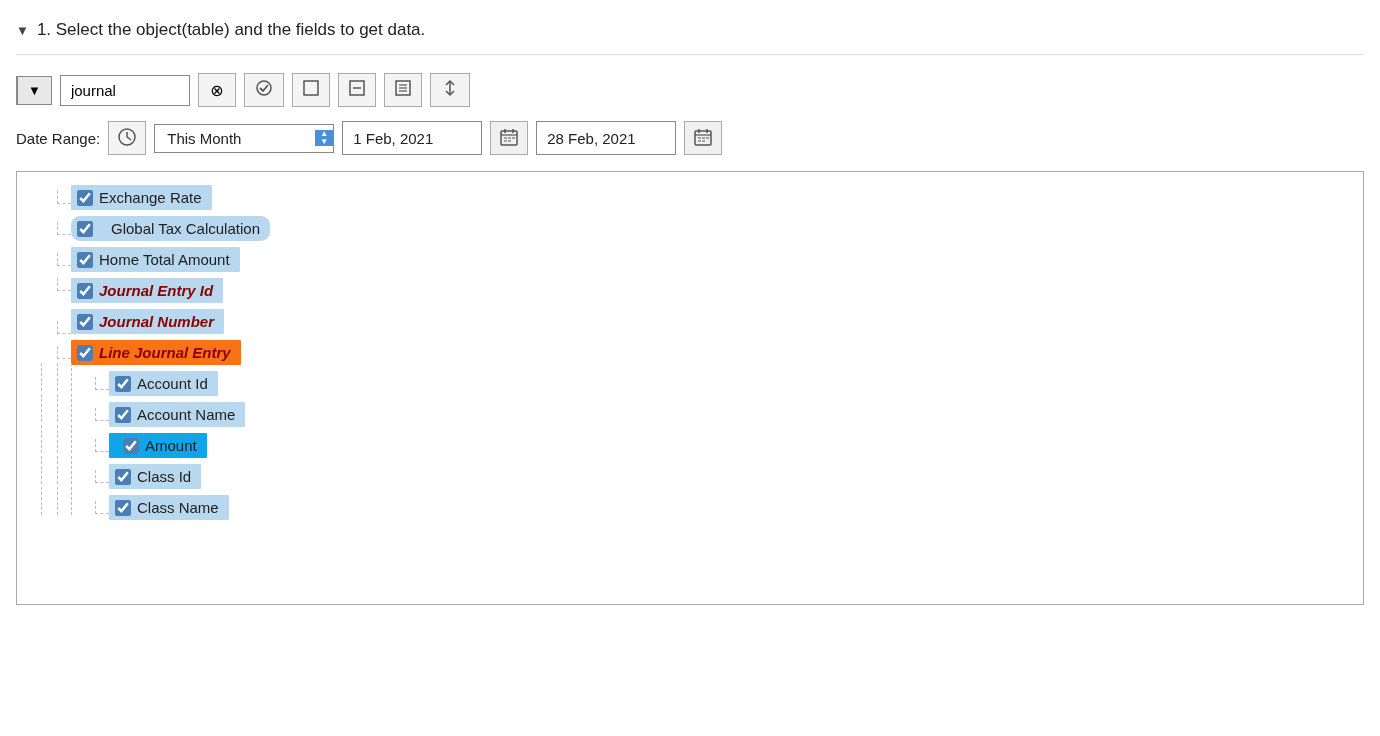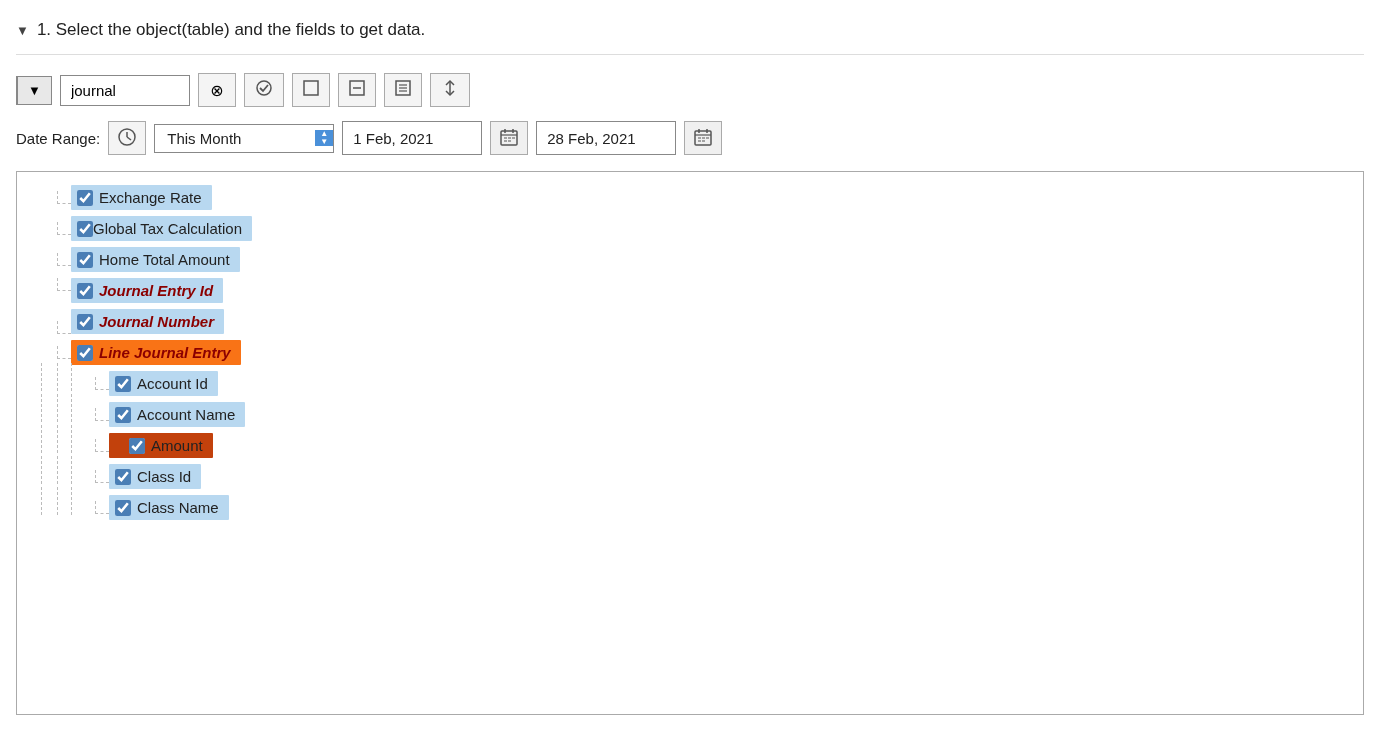--- a/index.html
+++ b/index.html
@@ -139,21 +139,21 @@
       height: 34px;
       display: flex;
       align-items: center;
       justify-content: center;
     }
 
     .fields-container {
       border: 1px solid #aaa;
       padding: 10px 0;
       overflow-y: auto;
-      height: 544px;
+      height: 434px;
       background: #fff;
     }
 
     .checkbox-item {
       display: flex;
       align-items: center;
       gap: 6px;
       background: #b8d8f0;
       padding: 4px 10px 4px 6px;
       border-radius: 1px;
@@ -341,21 +341,21 @@
       <span style="font-size:15px;color:#222;">Exchange Rate</span>
     </label>
   </div>
       <div style="display: flex; align-items: center; padding: 3px 0px;">
     <span style="display:inline-block;width:24px;flex-shrink:0;"></span>
 
       <span style="display:inline-flex;flex-direction:column;align-items:flex-end;width:30px;flex-shrink:0;">
         <span style="display:inline-block;width:14px;height:13px;border-left:1px dashed #bbb;border-bottom:1px dashed #bbb;flex-shrink:0;"></span>
       </span>
 
-    <label class="checkbox-item " style="background:#b8d8f0;padding:4px 10px 4px 6px;display:flex;align-items:center;gap:0;cursor:pointer;">
+    <label class="checkbox-item " style="background:#b8d8f0;padding:4px 10px 4px 6px;display:flex;align-items:center;gap:18px;cursor:pointer;border-radius:9px;">
       <input type="checkbox" checked="" style="width: 16px; height: 16px; cursor: pointer; accent-color: rgb(74, 126, 181);">
       <span style="font-size:15px;color:#222;">Global Tax Calculation</span>
     </label>
   </div>
       <div style="display: flex; align-items: center; padding: 3px 0px;">
     <span style="display:inline-block;width:24px;flex-shrink:0;"></span>
 
       <span style="display:inline-flex;flex-direction:column;align-items:flex-end;width:30px;flex-shrink:0;">
         <span style="display:inline-block;width:14px;height:13px;border-left:1px dashed #bbb;border-bottom:1px dashed #bbb;flex-shrink:0;"></span>
       </span>
@@ -434,21 +434,21 @@
       <div style="display: flex; align-items: center; padding: 3px 0px;">
     <span style="display:inline-block;width:24px;flex-shrink:0;"></span>
 
       <span style="display:inline-block;width:16px;flex-shrink:0;border-left:1px dashed #bbb;height:28px;margin-top:-14px;"></span>
       <span style="display:inline-block;width:14px;flex-shrink:0;border-left:1px dashed #bbb;height:28px;margin-top:-14px;"></span>
       <span style="display:inline-block;width:14px;flex-shrink:0;border-left:1px dashed #bbb;height:28px;margin-top:-14px;"></span>
       <span style="display:inline-flex;flex-direction:column;align-items:flex-end;width:24px;flex-shrink:0;">
         <span style="display:inline-block;width:14px;height:13px;border-left:1px dashed #bbb;border-bottom:1px dashed #bbb;flex-shrink:0;"></span>
       </span>
 
-    <label class="checkbox-item " style="background:#c2410c;padding:4px 10px 4px 20px;display:flex;align-items:center;gap:6px;cursor:pointer;">
+    <label class="checkbox-item " style="background:#0ea5e9;padding:4px 10px 4px 14px;display:flex;align-items:center;gap:6px;cursor:pointer;">
       <input type="checkbox" checked="" style="width: 16px; height: 16px; cursor: pointer; accent-color: rgb(74, 126, 181);">
       <span style="font-size:15px;color:#222;">Amount</span>
     </label>
   </div>
       <div style="display: flex; align-items: center; padding: 3px 0px;">
     <span style="display:inline-block;width:24px;flex-shrink:0;"></span>
 
       <span style="display:inline-block;width:16px;flex-shrink:0;border-left:1px dashed #bbb;height:28px;margin-top:-14px;"></span>
       <span style="display:inline-block;width:14px;flex-shrink:0;border-left:1px dashed #bbb;height:28px;margin-top:-14px;"></span>
       <span style="display:inline-block;width:14px;flex-shrink:0;border-left:1px dashed #bbb;height:28px;margin-top:-14px;"></span>

